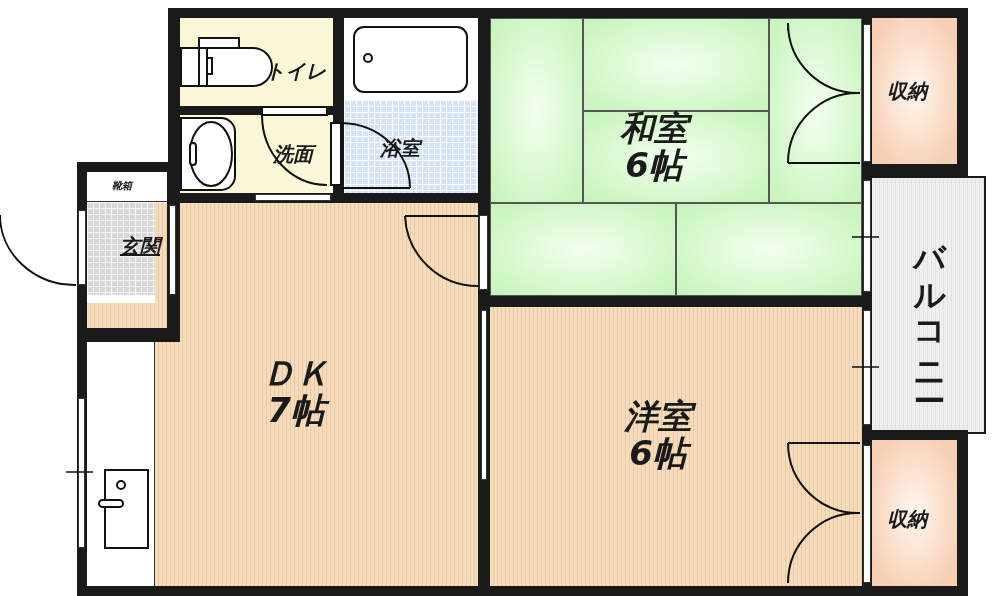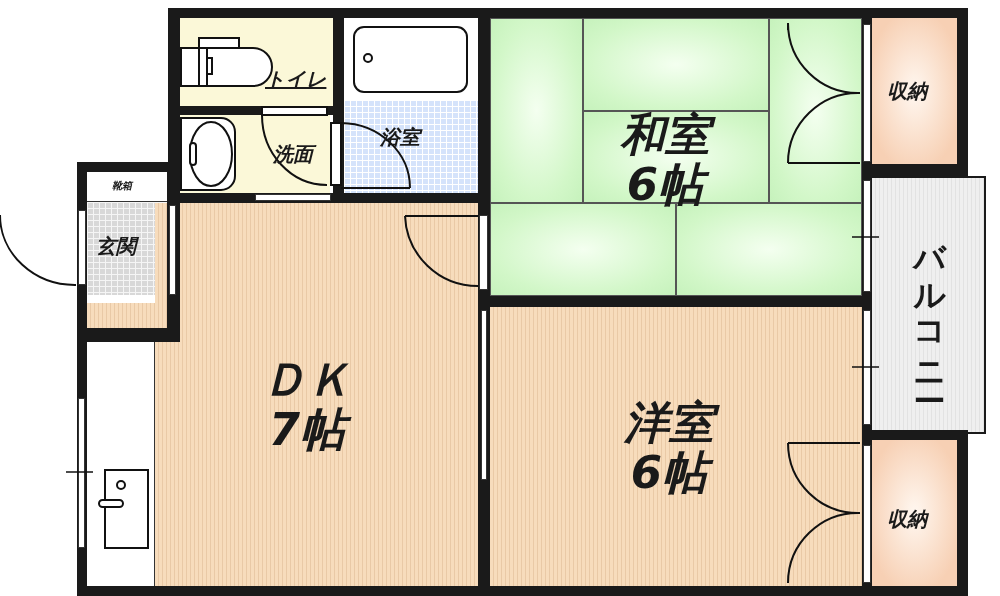--- a/index.html
+++ b/index.html
@@ -7,21 +7,21 @@
   .abs{position:absolute;box-sizing:border-box;}
   .wall{position:absolute;background:#1a1a1a;}
   .wood{background:repeating-linear-gradient(90deg,#f7dcbc 0 3px,#e9c9a6 3px 4px);}
   .tatami{background:radial-gradient(ellipse at center,#f4fff0 0%,#d2f7c8 70%,#c6f2bc 100%);border:1px solid #555;}
   .tile-blue{background-color:#d5e3fb;background-image:linear-gradient(#fff 1px,transparent 1px),linear-gradient(90deg,#fff 1px,transparent 1px);background-size:6px 6px;}
   .tile-grey{background-color:#d8d8d8;background-image:linear-gradient(#f5f5f5 1px,transparent 1px),linear-gradient(90deg,#f5f5f5 1px,transparent 1px);background-size:6px 6px;}
   .cream{background:#fbf8d8;}
   .closet{background:radial-gradient(ellipse at center,#fff7f0 0%,#f7d0b4 80%);}
   .balcony{background:repeating-linear-gradient(90deg,#efefef 0 3px,#e2e2e2 3px 4px);border:2px solid #1a1a1a;}
   .label{position:absolute;font-weight:bold;font-style:italic;color:#1a1a1a;text-align:center;white-space:pre;line-height:1.1;}
-  .big{font-size:45px;}
+  .big{font-size:34px;}
   .mid{font-size:20px;}
   .sm{font-size:10px;}
   .vert{writing-mode:vertical-rl;font-size:32px;font-weight:bold;color:#1a1a1a;letter-spacing:4px;}
   svg{position:absolute;left:0;top:0;}
 </style>
 </head>
 <body>
 
 <div class="abs cream" style="left:180px;top:18px;width:153px;height:88px;"></div>
 <div class="abs cream" style="left:180px;top:115px;width:150px;height:78px;"></div>
@@ -132,26 +132,26 @@
     <rect x="99" y="500" width="24" height="7" rx="3.5"></rect>
   </g>
 
   <g stroke="#111" stroke-width="1.5">
     <line x1="66" y1="472" x2="93" y2="472"></line>
     <line x1="852" y1="237" x2="879" y2="237"></line>
     <line x1="852" y1="367" x2="879" y2="367"></line>
   </g>
 </svg>
 
-<div class="label mid" style="left:265px;top:68px;text-decoration:underline;">トイレ</div>
+<div class="label mid" style="left:265px;top:60px;">トイレ</div>
 <div class="label mid" style="left:273px;top:143px;">洗面</div>
-<div class="label mid" style="left:380px;top:126px;">浴室</div>
+<div class="label mid" style="left:380px;top:137px;">浴室</div>
 <div class="label big" style="left:620px;top:110px;">和室
 6帖</div>
 <div class="label mid" style="left:887px;top:80px;">収納</div>
 <div class="label sm" style="left:112px;top:180px;">靴箱</div>
-<div class="label mid" style="left:96px;top:235px;">玄関</div>
+<div class="label mid" style="left:120px;top:235px;text-decoration:underline;">玄関</div>
 <div class="label big" style="left:262px;top:355px;">ＤＫ
 7帖</div>
 <div class="vert abs" style="left:908px;top:222px;">バルコニー</div>
 <div class="label big" style="left:624px;top:398px;">洋室
 6帖</div>
 <div class="label mid" style="left:887px;top:508px;">収納</div>
 
 </body></html>

